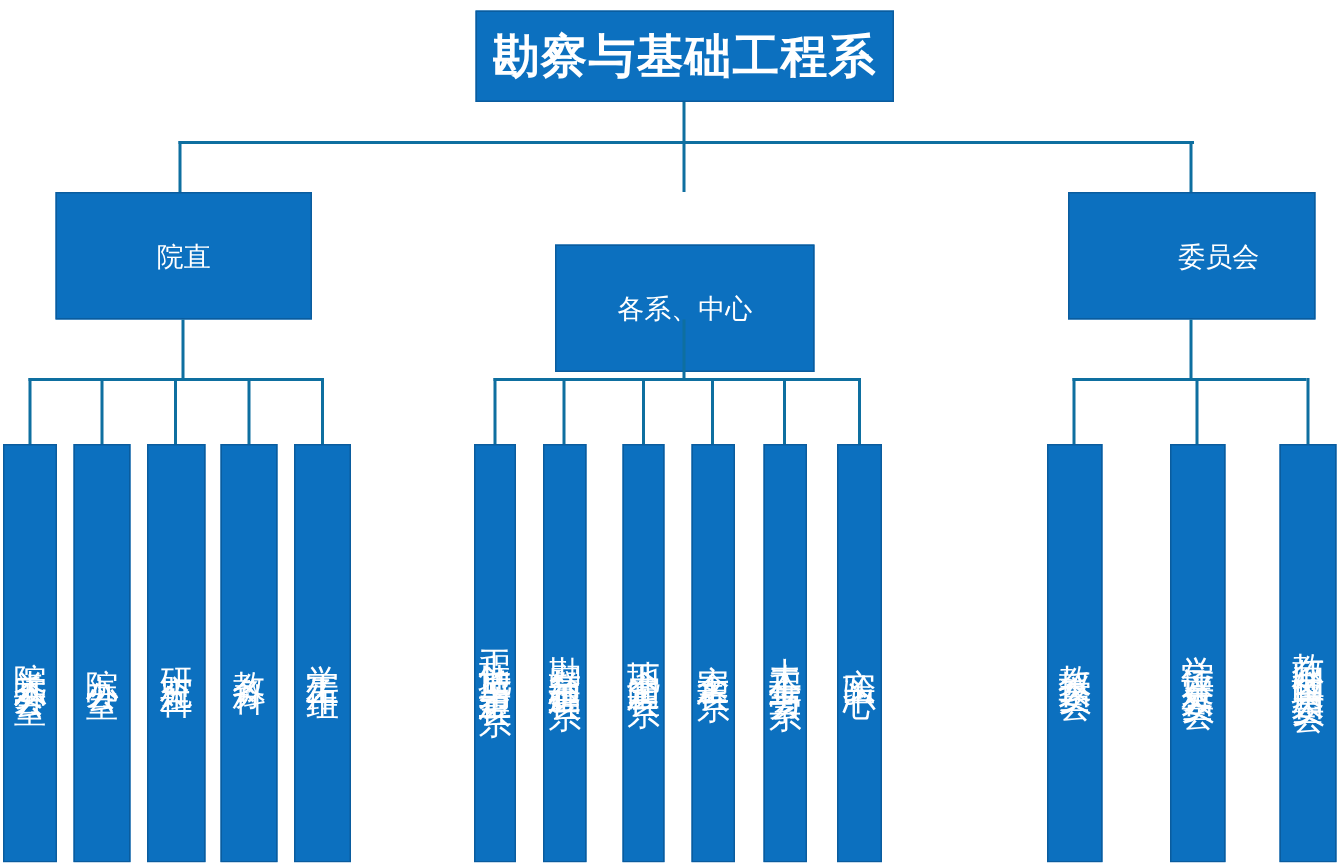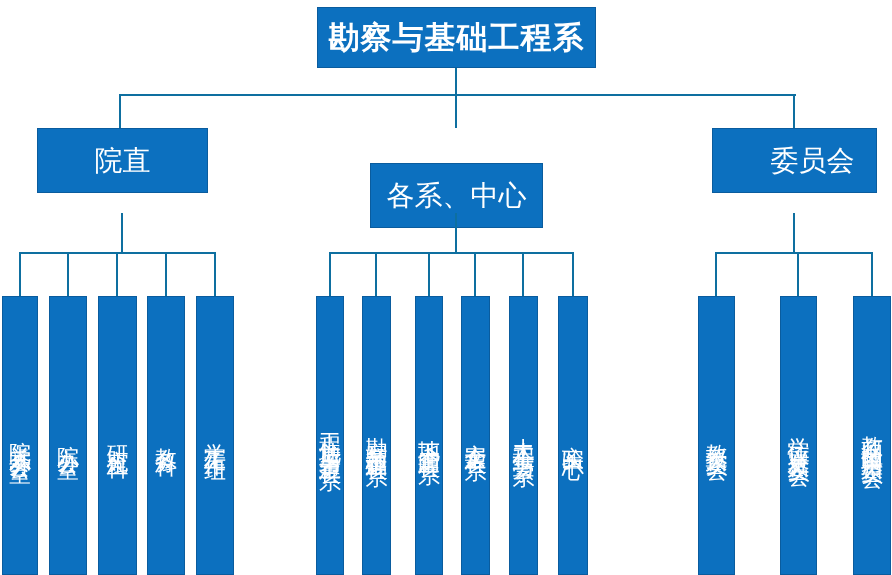--- a/index.html
+++ b/index.html
@@ -27,22 +27,22 @@
     display:flex;
     align-items:center;
     justify-content:center;
   }
   .title-box{
     left:317px;top:7px;width:279px;height:61px;
     font-size:31px;font-weight:bold;
     letter-spacing:1px;
   }
   .l2-box{
-    top:128px;height:65px;
-    font-size:28px;font-weight:normal;
+    top:128px;height:85px;
+    font-size:18px;font-weight:normal;
   }
   .bar{
     top:296px;height:279px;
   }
   .vtext{
     writing-mode:vertical-rl;
     text-orientation:upright;
     font-size:22px;
     letter-spacing:4px;
     white-space:nowrap;

